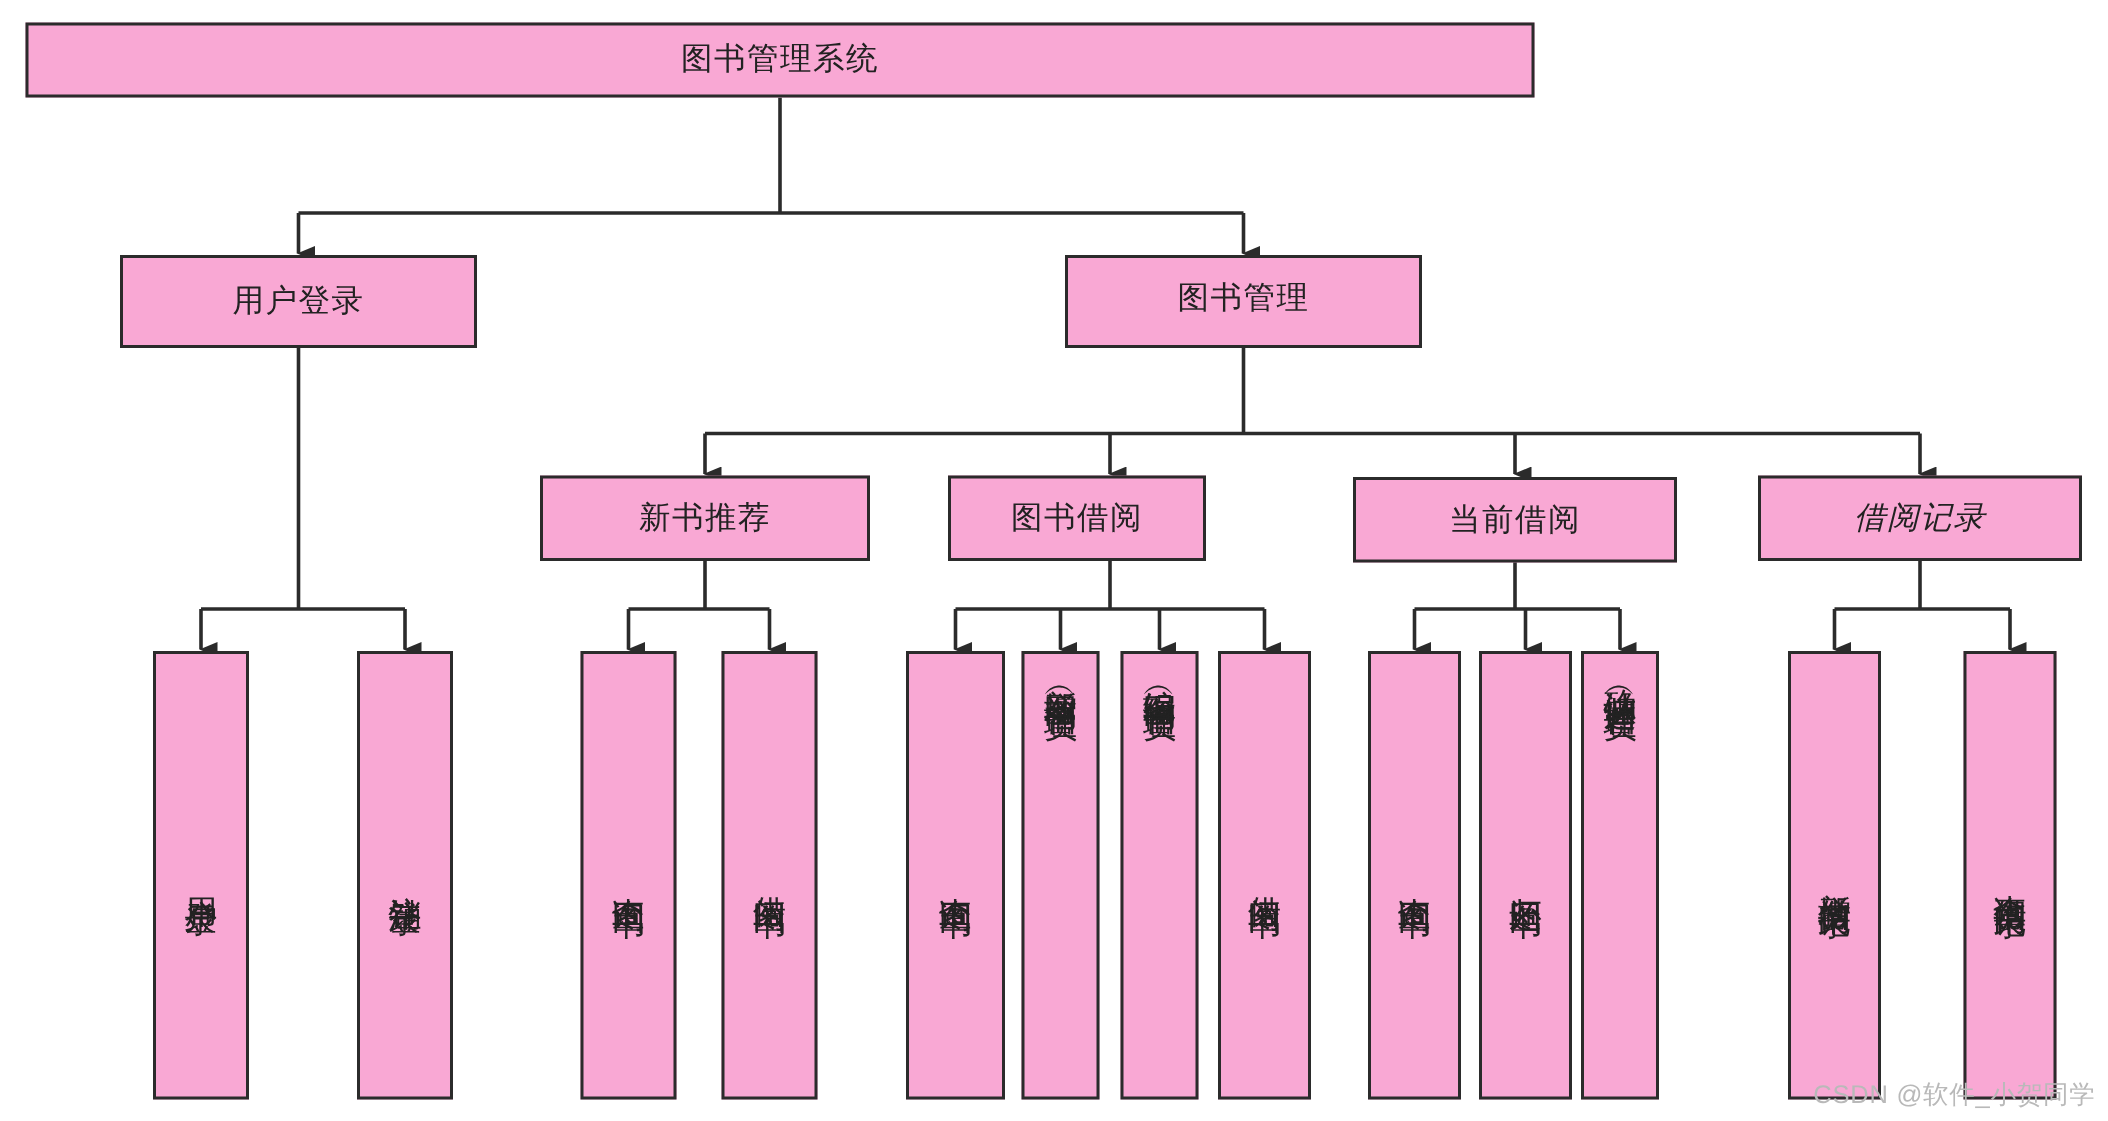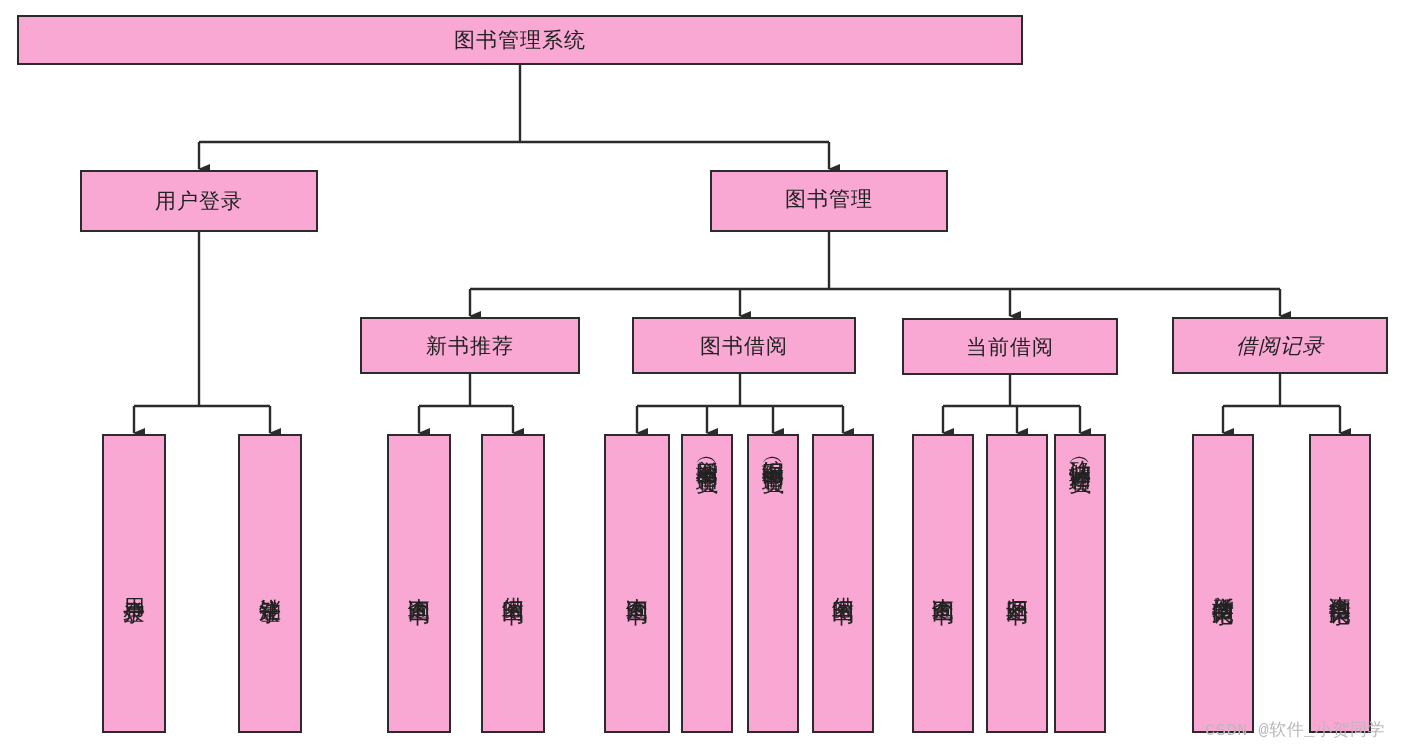--- a/index.html
+++ b/index.html
@@ -58,28 +58,27 @@
     position: absolute;
     left: 0;
     top: 0;
     width: 1405px;
     height: 747px;
     z-index: 1;
     pointer-events: none;
   }
   #watermark {
     position: absolute;
-    right: 20px;
+    right: 8px;
     bottom: 6px;
     font-size: 17px;
     color: #b9b9b9;
     letter-spacing: 0.5px;
     z-index: 5;
     white-space: nowrap;
-    font-family: Liberation Mono, monospace;
   }
 </style>
 </head>
 <body>
 
 <div id="diagram-root">
 
   <svg id="connectors" viewBox="0 0 1405 747">
     <defs>
       <marker id="arrow" viewBox="0 0 10 12" refX="5" refY="11" markerWidth="10" markerHeight="12" orient="auto-start-reverse" markerUnits="userSpaceOnUse">
@@ -129,21 +128,21 @@
       </div>
       <div class="node" style="left: 80px; top: 170px; width: 238px; height: 62px;">
         <span class="node-label">用户登录</span>
       </div>
       <div class="node" style="left: 710px; top: 170px; width: 238px; height: 62px; font-family: Liberation Mono, monospace;">
         <span class="node-label">图书管理</span>
       </div>
       <div class="node" style="left: 360px; top: 317px; width: 220px; height: 57px;">
         <span class="node-label">新书推荐</span>
       </div>
-      <div class="node" style="left: 632px; top: 317px; width: 224px; height: 57px;">
+      <div class="node" style="left: 632px; top: 317px; width: 172px; height: 57px;">
         <span class="node-label">图书借阅</span>
       </div>
       <div class="node" style="left: 902px; top: 318px; width: 216px; height: 57px;">
         <span class="node-label">当前借阅</span>
       </div>
       <div class="node" style="left: 1172px; top: 317px; width: 216px; height: 57px; font-style: italic;">
         <span class="node-label">借阅记录</span>
       </div>
       <div class="node vertical" style="left: 102px; top: 434px; width: 64px; height: 299px;">
         <span class="node-label">用户登录</span>

